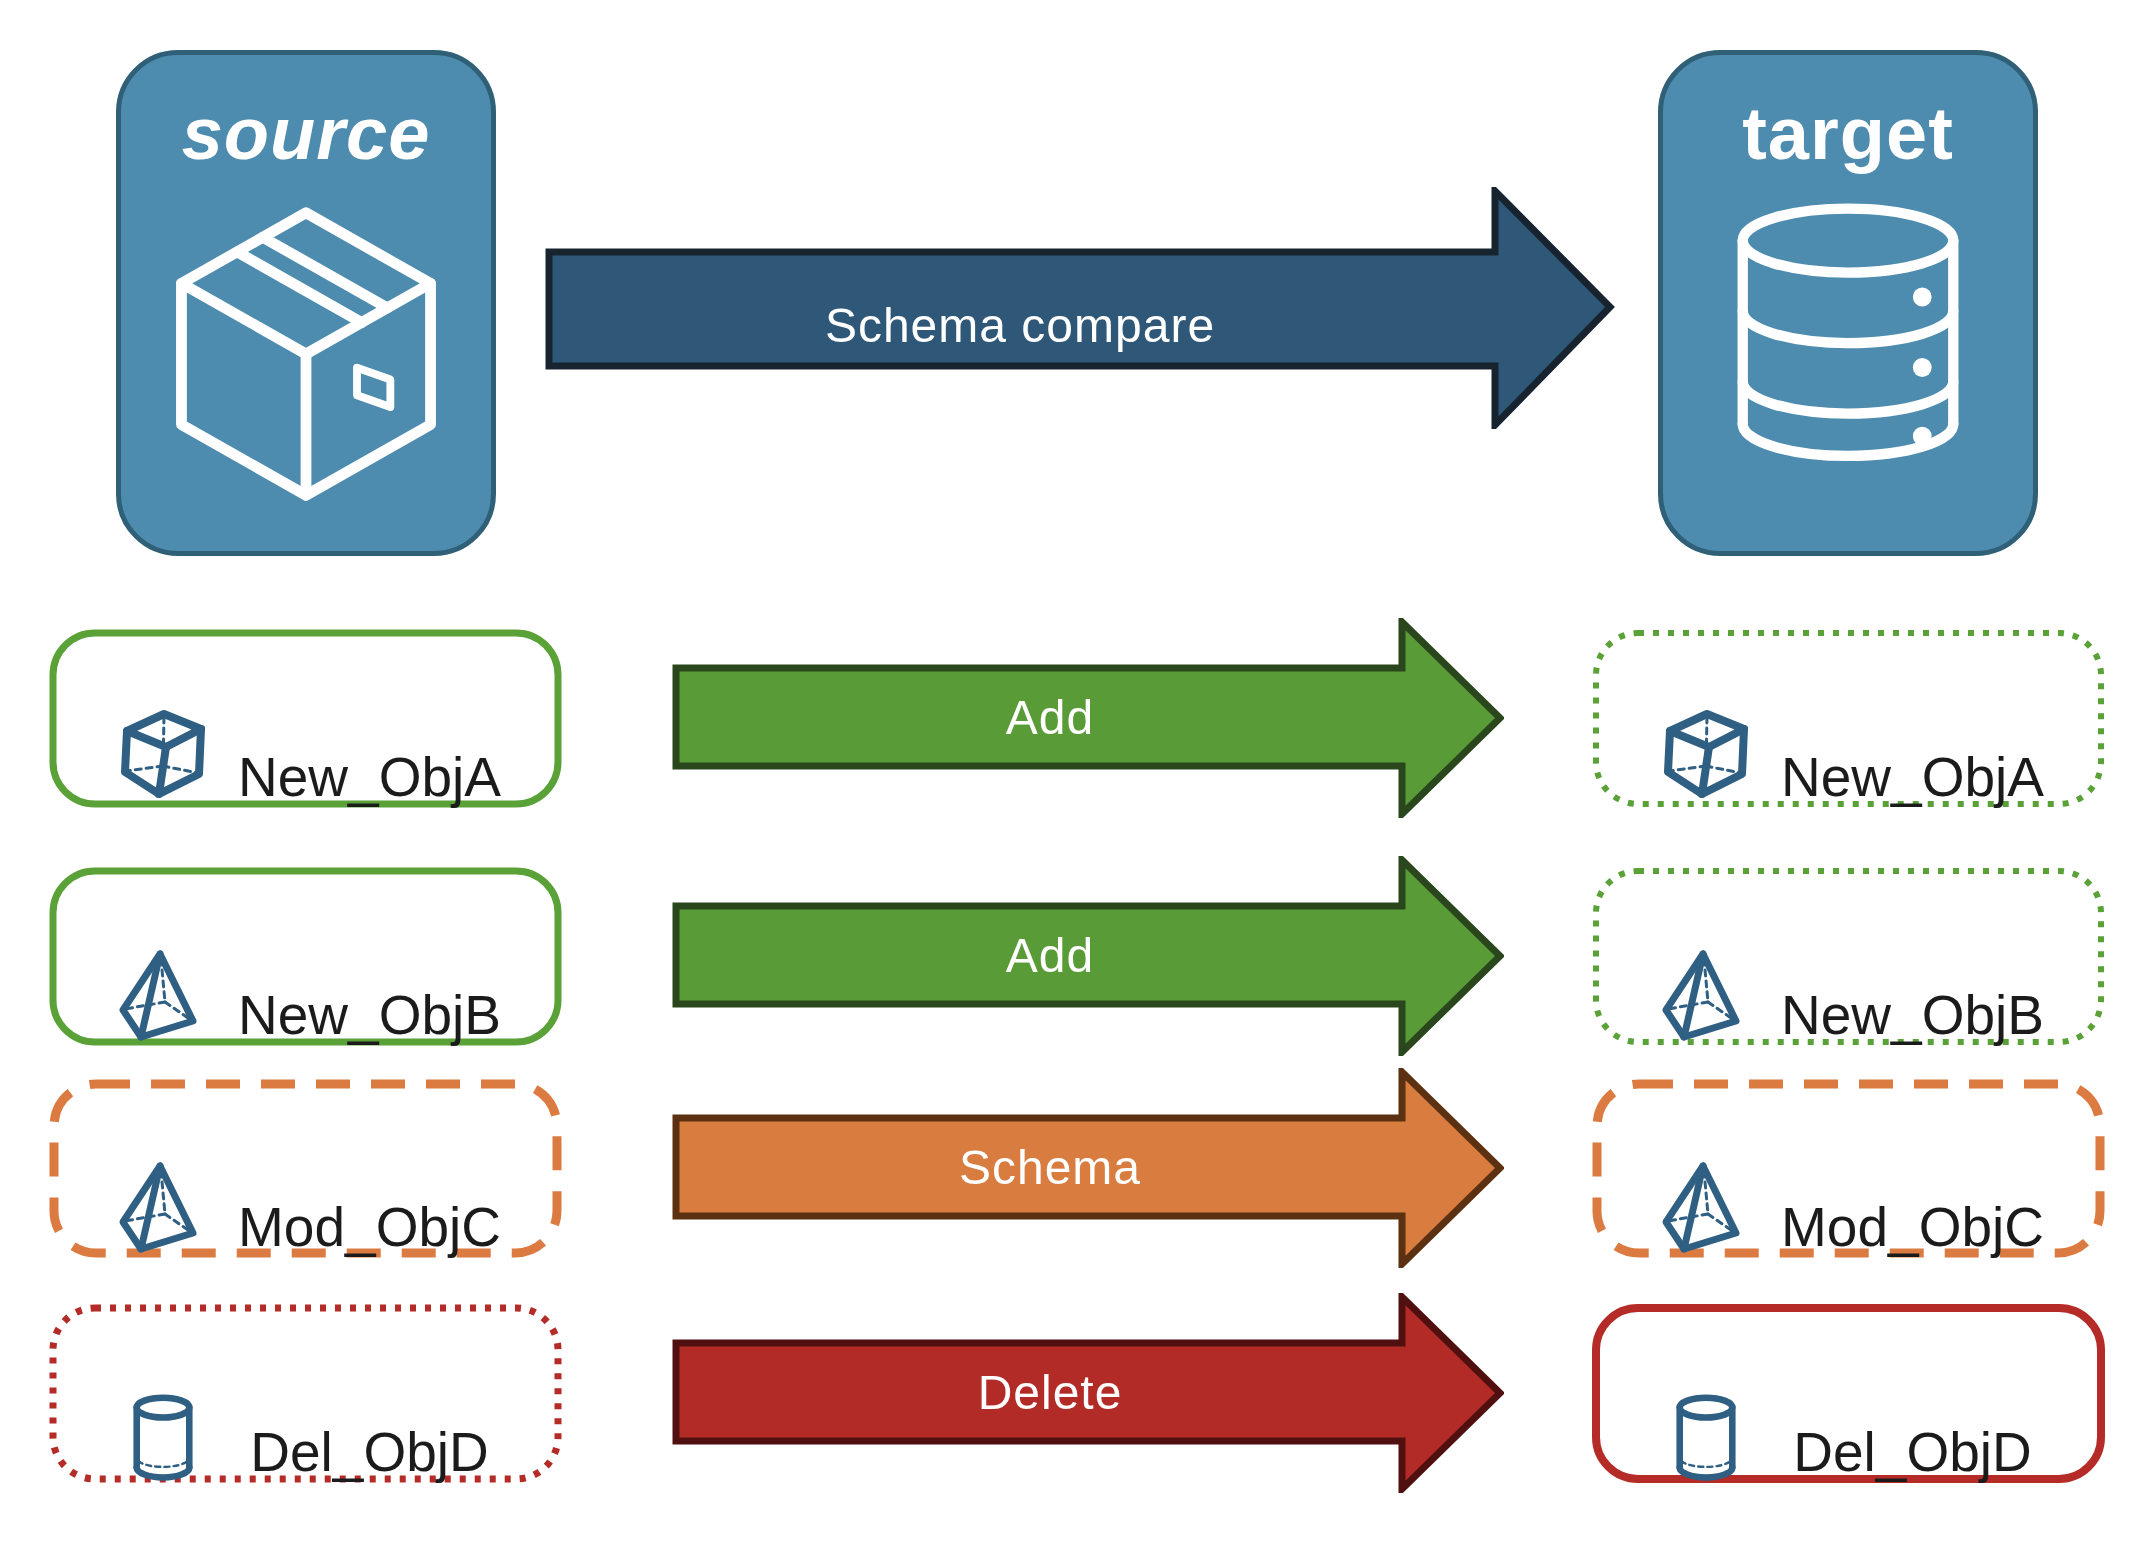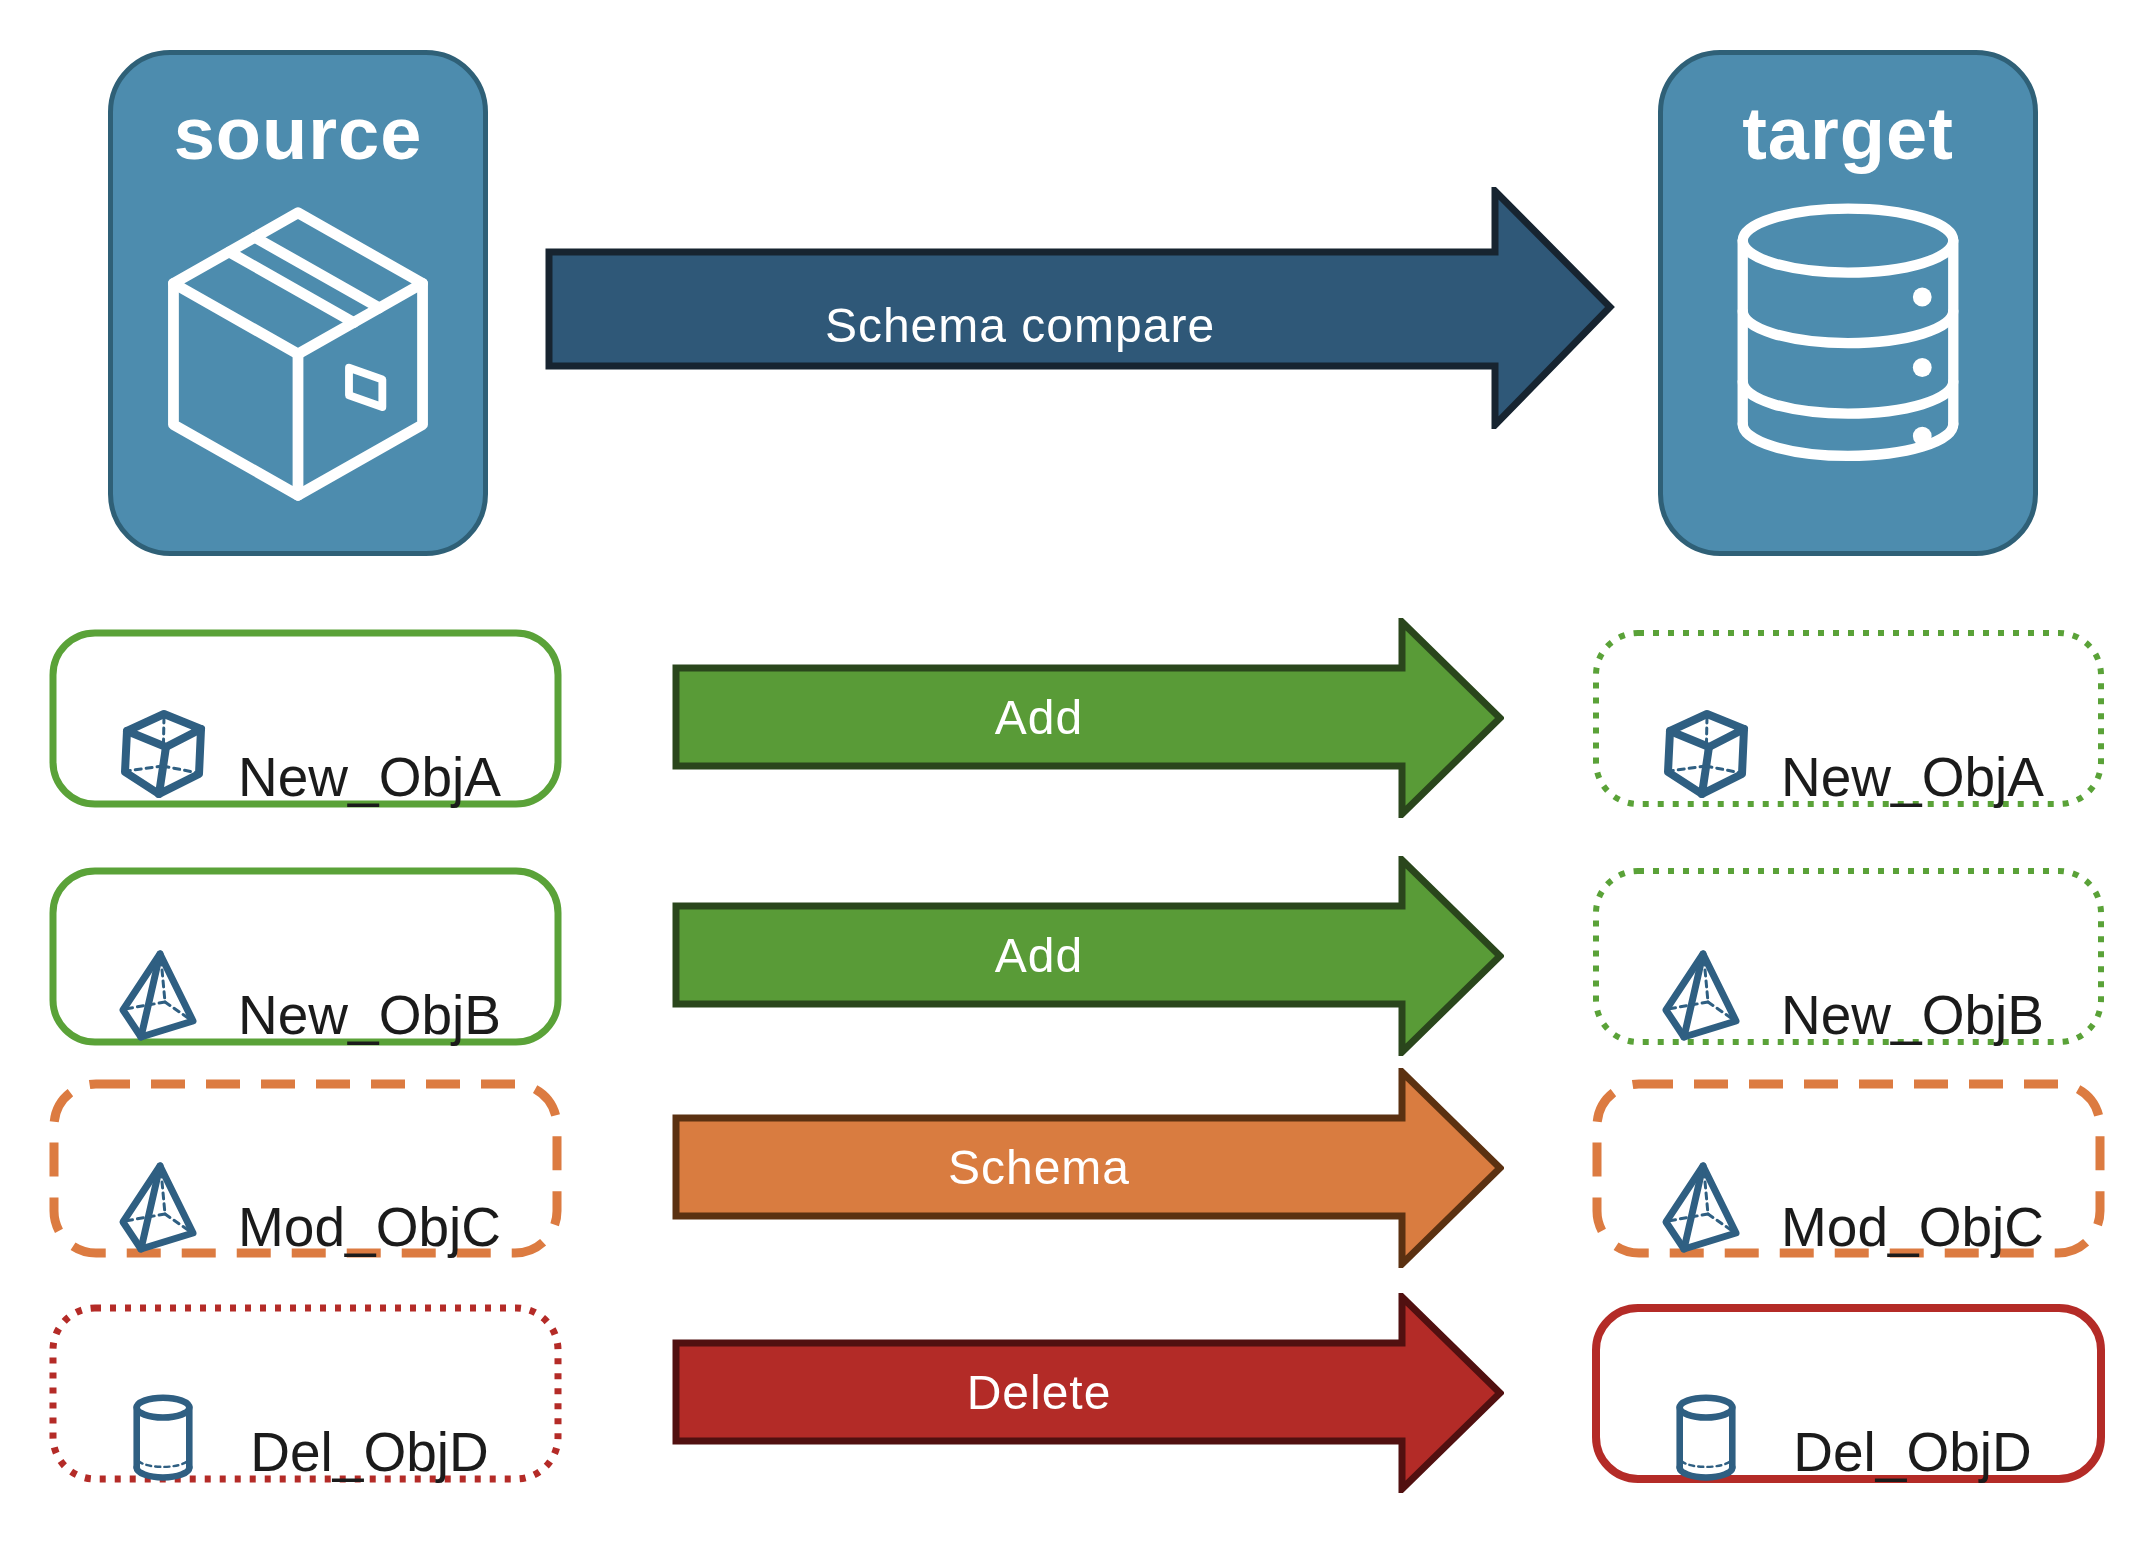--- a/index.html
+++ b/index.html
@@ -5,21 +5,21 @@
   html,body{margin:0;padding:0;background:#ffffff;}
   .canvas{
     position:relative;width:2150px;height:1550px;background:#ffffff;overflow:hidden;
     font-family:"Liberation Sans","DejaVu Sans",sans-serif;
   }
   
   .node{
     position:absolute;top:50px;width:380px;height:506px;
     background:#4D8CAE;border:5px solid #2F6077;border-radius:62px;box-sizing:border-box;
   }
-  .node-src{left:108px;}
+  .node-src{left:116px;font-style:italic;}
   .node-tgt{left:1658px;}
   .node-label{
     position:absolute;top:36px;left:0;width:100%;text-align:center;
     color:#ffffff;font-size:74px;font-weight:bold;letter-spacing:1px;
   }
   .node-icon{position:absolute;top:148px;left:50%;transform:translateX(-50%);}
   
   .cmp-arrow{position:absolute;left:545px;top:187px;width:1070px;height:242px;}
   .cmp-arrow svg{position:absolute;inset:0;}
   .cmp-label{
@@ -44,21 +44,21 @@
     padding-left:62px;padding-right:40px;box-sizing:border-box;
   }
   .oicon{width:106px;display:flex;justify-content:center;align-items:center;flex:none;}
   .olabel{flex:1;text-align:center;color:#1B1B1B;font-size:55px;}
   
   .action-arrow{position:absolute;left:672px;top:-10px;width:832px;height:200px;}
   .action-arrow svg{position:absolute;inset:0;}
   .alabel{
     position:absolute;left:0;top:50px;width:734px;height:98px;
     display:flex;align-items:center;justify-content:center;
-    color:#ffffff;font-size:48px;letter-spacing:1px;
+    color:#ffffff;font-size:48px;letter-spacing:1px;padding-left:11px;
   }
   .arr-green polygon{fill:#599B37;stroke:#2A461C;stroke-width:7;}
   .arr-orange polygon{fill:#D97C40;stroke:#5B3111;stroke-width:7;}
   .arr-red polygon{fill:#B32B27;stroke:#511010;stroke-width:7;}
   .cmp-poly{fill:#2F5878;stroke:#172430;stroke-width:7;}
   
   .wicon path,.wicon ellipse{fill:none;stroke:#ffffff;stroke-width:11;stroke-linejoin:round;stroke-linecap:round;}
   .wicon .dot{fill:#ffffff;stroke:none;}
   .bicon .thick{fill:none;stroke:#2F5F82;stroke-width:8;stroke-linejoin:round;stroke-linecap:round;}
   .bicon .thick7{fill:none;stroke:#2F5F82;stroke-width:7;stroke-linejoin:round;stroke-linecap:round;}

